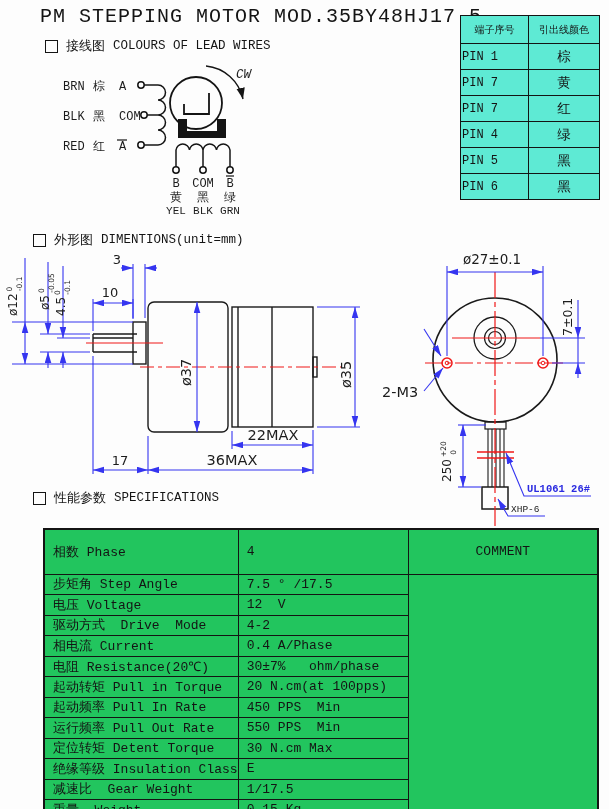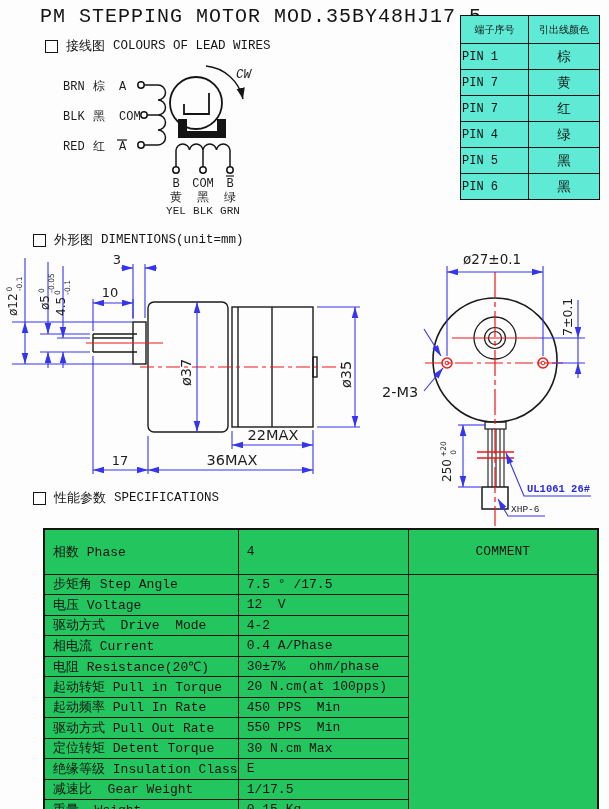--- a/index.html
+++ b/index.html
@@ -321,21 +321,21 @@
         </tr>
     <tr>
           <td>起动转矩 Pull in Torque</td>
           <td>20 N.cm(at 100pps)</td>
         </tr>
     <tr>
           <td>起动频率 Pull In Rate</td>
           <td>450 PPS  Min</td>
         </tr>
     <tr>
-          <td>驱动方式 Pull Out Rate</td>
+          <td>运行频率 Pull Out Rate</td>
           <td>550 PPS  Min</td>
         </tr>
     <tr>
           <td>定位转矩 Detent Torque</td>
           <td>30 N.cm Max</td>
         </tr>
     <tr>
           <td>绝缘等级 Insulation Class</td>
           <td>E</td>
         </tr>

